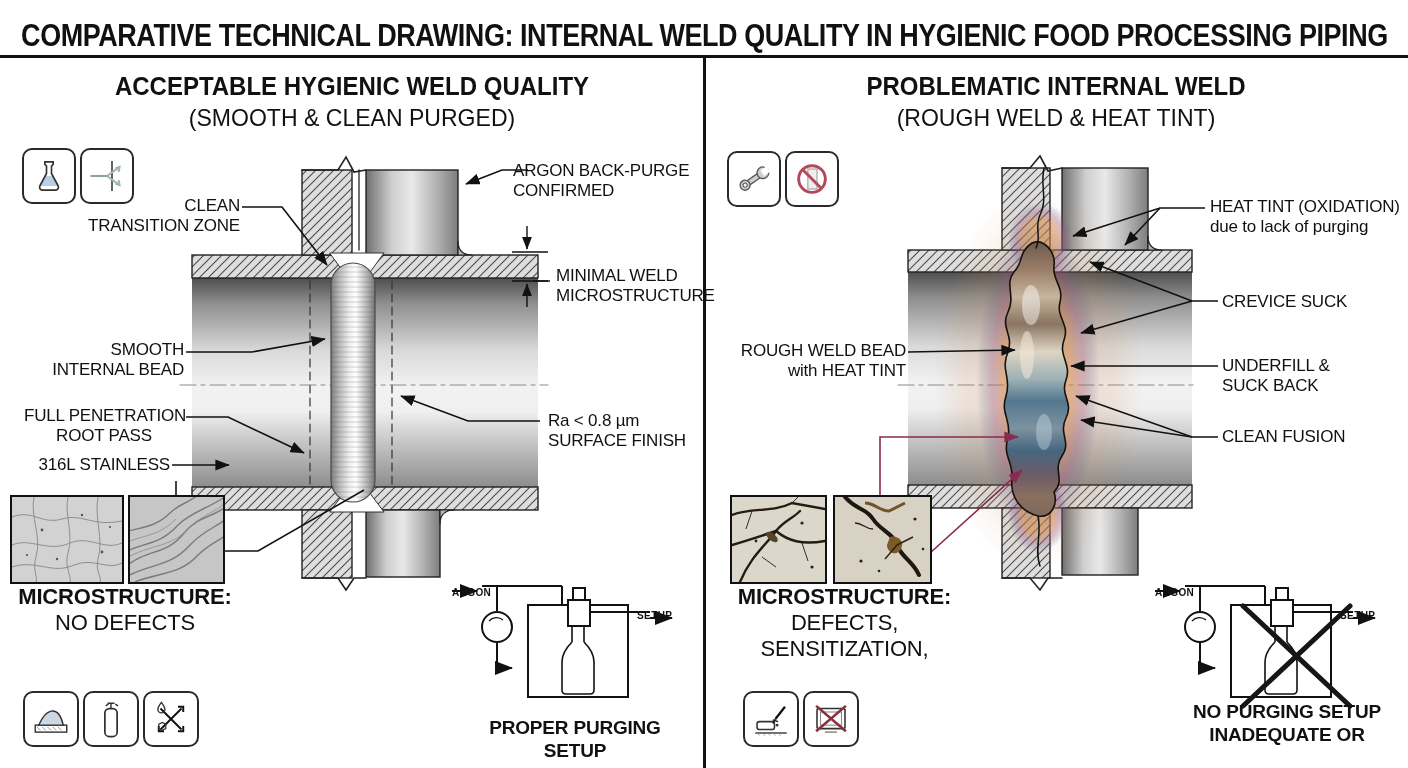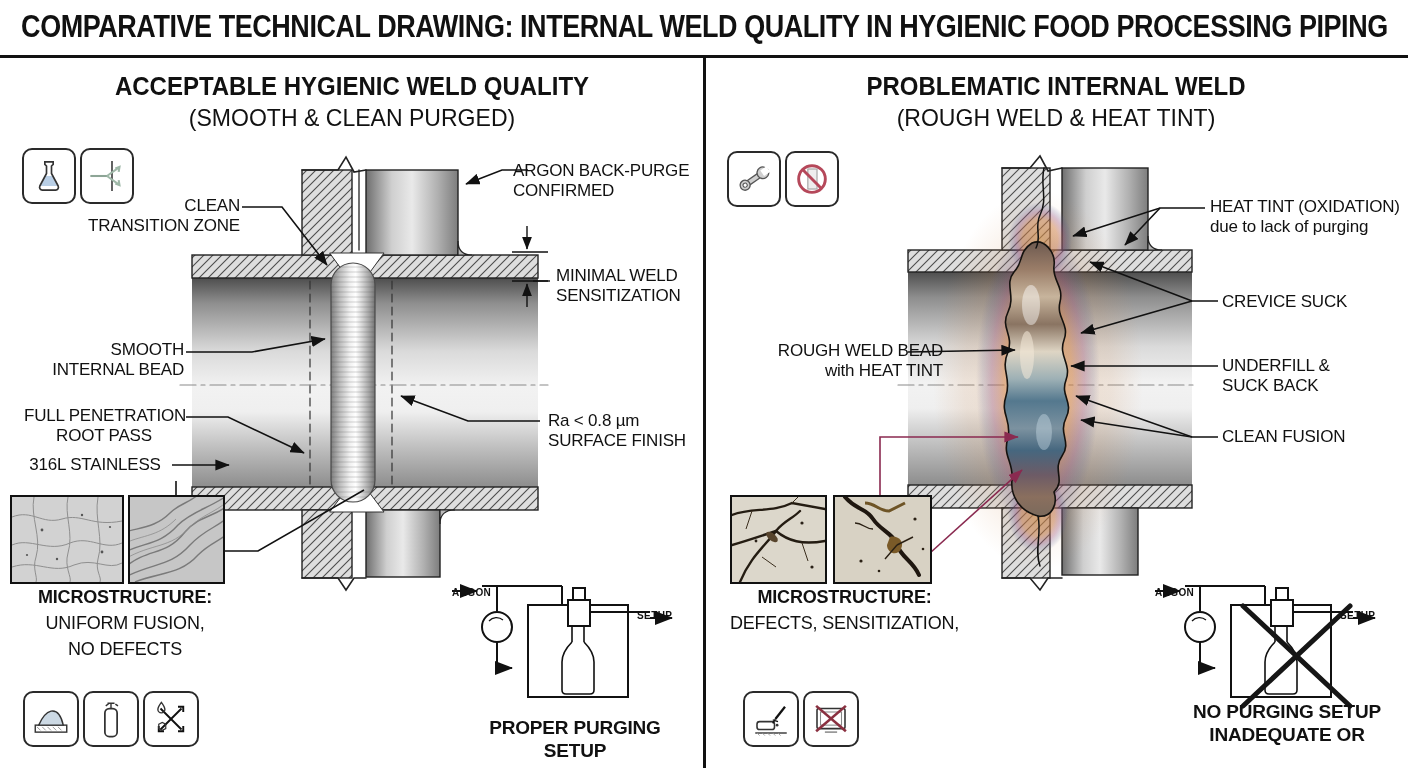--- a/index.html
+++ b/index.html
@@ -4,41 +4,41 @@
 <style>
   html,body{margin:0;padding:0;}
   body{
     width:1408px;height:768px;position:relative;overflow:hidden;
     background:#ffffff;color:#111;
     font-family:"Liberation Sans", sans-serif;
   }
   .abs{position:absolute;}
   #title-bar{
     left:0;top:0;width:1408px;height:54px;
-    display:flex;align-items:center;justify-content:center;
+    display:flex;align-items:flex-end;justify-content:center;
   }
   #title-bar .t{
     font-size:31px;font-weight:bold;letter-spacing:-0.5px;white-space:nowrap;
     transform:scaleX(0.87);transform-origin:center;
   }
   .rule-h{left:0;top:55px;width:1408px;height:3px;background:#111;}
   .rule-v{left:703px;top:58px;width:3px;height:710px;background:#111;}
   .panel-head{
     font-size:25px;font-weight:bold;text-align:center;white-space:nowrap;
     transform:scaleX(0.96);transform-origin:center;
   }
   .panel-sub{
     font-size:24px;font-weight:normal;text-align:center;white-space:nowrap;
     transform:scaleX(0.96);transform-origin:center;
   }
   .callout{
     font-size:17px;line-height:20px;letter-spacing:-0.2px;white-space:nowrap;z-index:3;
   }
   .micro-cap{
-    text-align:center;font-size:18px;line-height:26px;letter-spacing:-0.2px;z-index:3;
+    text-align:center;font-size:22px;line-height:26px;letter-spacing:-0.2px;z-index:3;
   }
   .micro-cap .b{font-weight:bold;}
   .setup-cap{
     text-align:center;font-size:19px;line-height:23px;font-weight:bold;letter-spacing:-0.2px;z-index:3;
   }
   .mini-label{font-size:10px;font-weight:bold;letter-spacing:0.4px;z-index:3;margin-top:13px;}
   .tile{
     border:2.5px solid #2a2a2a;border-radius:10px;background:#fff;
     display:flex;align-items:center;justify-content:center;z-index:3;
   }
@@ -286,47 +286,47 @@
 <div class="abs callout" style="left:40px;top:196px;width:200px;text-align:right;">
   <div>CLEAN</div>
   <div>TRANSITION ZONE</div>
 </div>
 <div class="abs callout" style="left:513px;top:161px;">
   <div>ARGON BACK-PURGE</div>
   <div>CONFIRMED</div>
 </div>
 <div class="abs callout" style="left:556px;top:266px;">
   <div>MINIMAL WELD</div>
-  <div>SENSITIZATION</div>
+  <div>MICROSTRUCTURE</div>
 </div>
 <div class="abs callout" style="left:24px;top:340px;width:160px;text-align:right;">
   <div>SMOOTH</div>
   <div>INTERNAL BEAD</div>
 </div>
 <div class="abs callout" style="left:24px;top:406px;width:160px;text-align:center;">
   <div>FULL PENETRATION</div>
   <div>ROOT PASS</div>
 </div>
-<div class="abs callout" style="left:20px;top:455px;width:150px;text-align:center;">316L STAINLESS</div>
+<div class="abs callout" style="left:20px;top:455px;width:150px;text-align:right;">316L STAINLESS</div>
 <div class="abs callout" style="left:548px;top:411px;">
   <div>Ra &lt; 0.8 µm</div>
   <div>SURFACE FINISH</div>
 </div>
 
 <div class="abs callout" style="left:1210px;top:197px;">
   <div>HEAT TINT (OXIDATION)</div>
   <div>due to lack of purging</div>
 </div>
 <div class="abs callout" style="left:1222px;top:292px;">CREVICE SUCK</div>
 <div class="abs callout" style="left:1222px;top:356px;">
   <div>UNDERFILL &amp;</div>
   <div>SUCK BACK</div>
 </div>
 <div class="abs callout" style="left:1222px;top:427px;">CLEAN FUSION</div>
-<div class="abs callout" style="left:706px;top:341px;width:200px;text-align:right;padding-left:37px;">
+<div class="abs callout" style="left:706px;top:341px;width:200px;text-align:right;">
   <div>ROUGH WELD BEAD</div>
   <div>with HEAT TINT</div>
 </div>
 
 <div class="abs tile" style="left:22px;top:148px;width:50px;height:52px;">
   <svg width="40" height="44" viewBox="0 0 48 48">
     <path d="M26,36 L14,36 L20,24 L28,24 L34,36 Z" fill="#b9cfe6"></path>
     <path d="M19,7 h10 v3 l-2,2 v9 l8,15 a3.5,3.5 0 0 1 -3,5 H16 a3.5,3.5 0 0 1 -3,-5 l8,-15 v-9 l-2,-2 z" fill="none" stroke="#333" stroke-width="2"></path>
   </svg>
 </div>
@@ -426,21 +426,20 @@
       <circle cx="80" cy="22" r="1.6"></circle>
         <circle cx="26" cy="64" r="1.6"></circle>
         <circle cx="44" cy="74" r="1.3"></circle>
         <circle cx="88" cy="52" r="1.3"></circle>
     </g>
   </svg>
 </div>
 
 <div class="abs micro-cap" style="left:5px;top:584px;width:240px;">
   <div class="b">MICROSTRUCTURE:</div>
-  <div>UNIFORM FUSION,</div>
   <div>NO DEFECTS</div>
 </div>
 <div class="abs micro-cap" style="left:712px;top:584px;width:265px;">
   <div class="b">MICROSTRUCTURE:</div>
   <div>DEFECTS, SENSITIZATION,</div>
 </div>
 
 <div class="abs tile" style="left:23px;top:691px;width:52px;height:52px;">
   <svg width="42" height="42" viewBox="0 0 48 48">
     <rect x="6" y="31" width="36" height="8" fill="#fff" stroke="#333" stroke-width="1.6"></rect>

